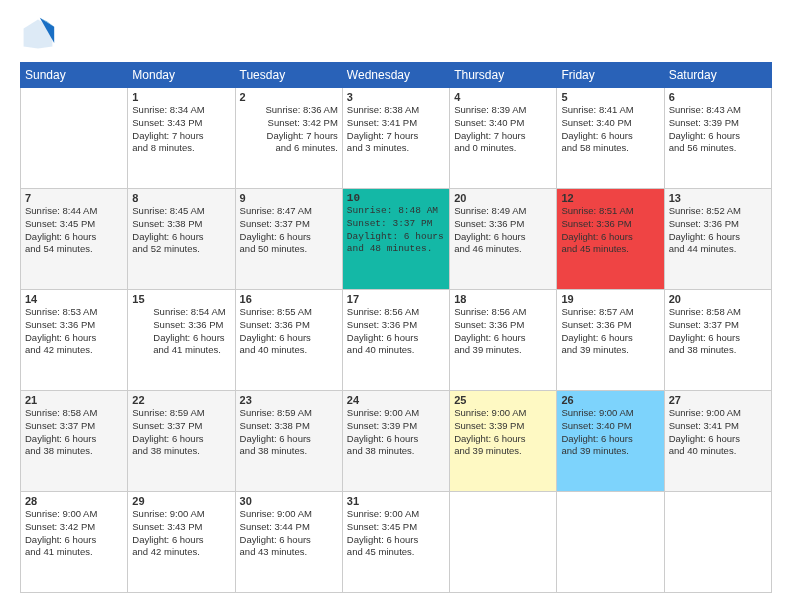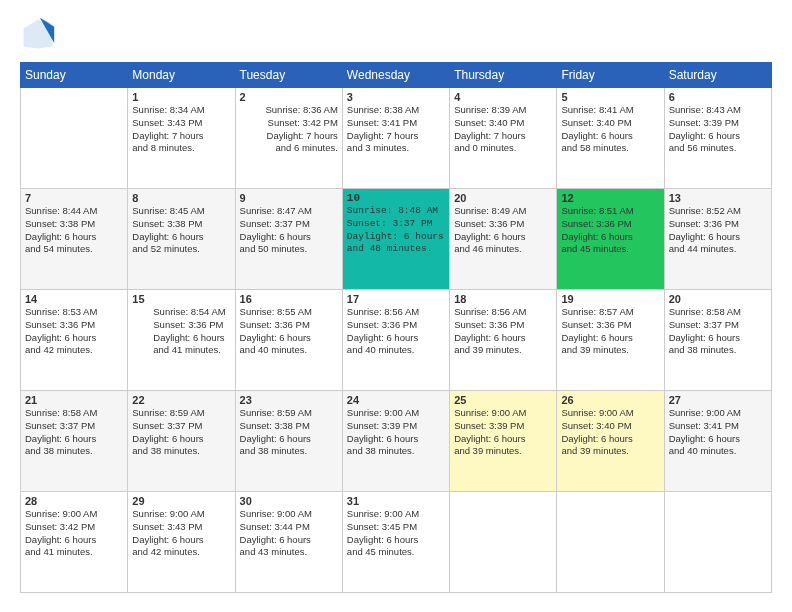--- a/index.html
+++ b/index.html
@@ -185,21 +185,21 @@
             <div class="day-info" style="white-space: pre-line;">Sunrise: 8:43 AM
 Sunset: 3:39 PM
 Daylight: 6 hours
 and 56 minutes.</div>
           </td>
         </tr>
         <tr style="background: rgb(245, 245, 245);">
           <td style="background: rgb(245, 245, 245);">
             <span class="day-num">7</span>
             <div class="day-info" style="white-space: pre-line;">Sunrise: 8:44 AM
-Sunset: 3:38 PM
+Sunset: 3:45 PM
 Daylight: 6 hours
 and 54 minutes.</div>
           </td>
           <td style="background: rgb(245, 245, 245);">
             <span class="day-num">8</span>
             <div class="day-info" style="white-space: pre-line;">Sunrise: 8:45 AM
 Sunset: 3:38 PM
 Daylight: 6 hours
 and 52 minutes.</div>
           </td>
@@ -217,21 +217,21 @@
 Daylight: 6 hours
 and 48 minutes.</div>
           </td>
           <td style="background: rgb(245, 245, 245);">
             <span class="day-num">20</span>
             <div class="day-info" style="white-space: pre-line;">Sunrise: 8:49 AM
 Sunset: 3:36 PM
 Daylight: 6 hours
 and 46 minutes.</div>
           </td>
-          <td style="background: #22c55e;">
+          <td style="background: #ef4444;">
             <span class="day-num">12</span>
             <div class="day-info" style="white-space: pre-line;">Sunrise: 8:51 AM
 Sunset: 3:36 PM
 Daylight: 6 hours
 and 45 minutes.</div>
           </td>
           <td style="background: rgb(245, 245, 245);">
             <span class="day-num">13</span>
             <div class="day-info" style="white-space: pre-line;">Sunrise: 8:52 AM
 Sunset: 3:36 PM
@@ -319,21 +319,21 @@
 Daylight: 6 hours
 and 38 minutes.</div>
           </td>
           <td style="background: #fef9c3;">
             <span class="day-num">25</span>
             <div class="day-info" style="white-space: pre-line;">Sunrise: 9:00 AM
 Sunset: 3:39 PM
 Daylight: 6 hours
 and 39 minutes.</div>
           </td>
-          <td style="background: #fef9c3;">
+          <td style="background: #7dd3fc;">
             <span class="day-num">26</span>
             <div class="day-info" style="white-space: pre-line;">Sunrise: 9:00 AM
 Sunset: 3:40 PM
 Daylight: 6 hours
 and 39 minutes.</div>
           </td>
           <td style="background: rgb(245, 245, 245);">
             <span class="day-num">27</span>
             <div class="day-info" style="white-space: pre-line;">Sunrise: 9:00 AM
 Sunset: 3:41 PM

